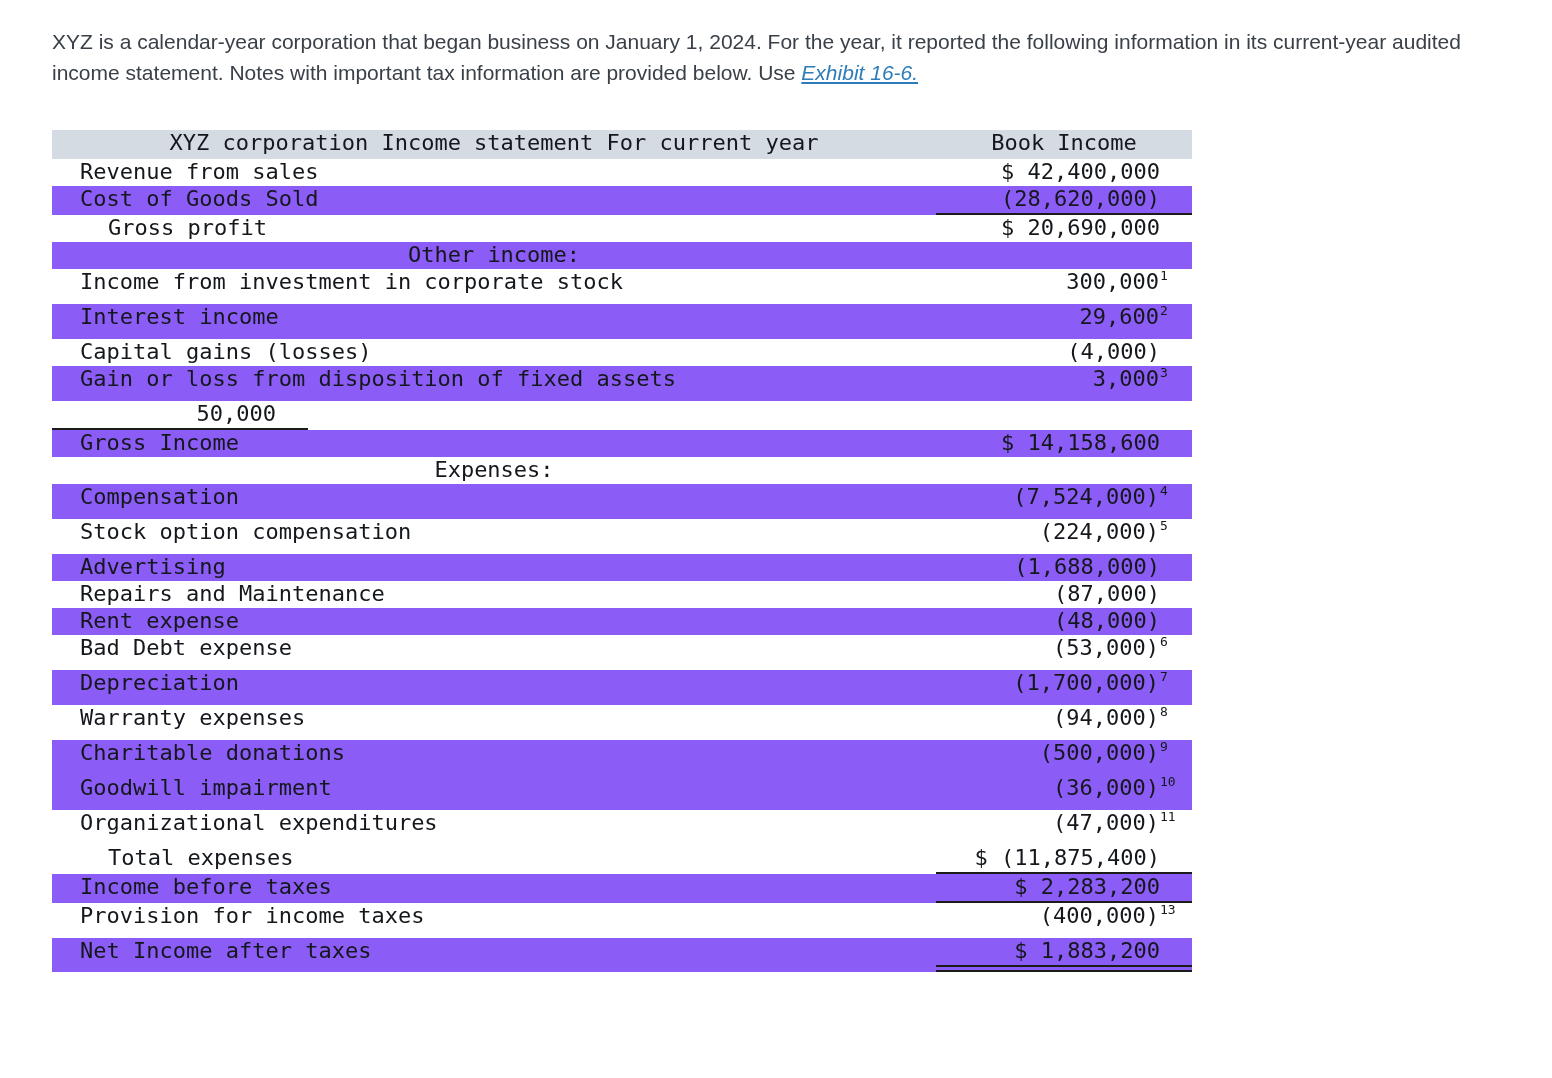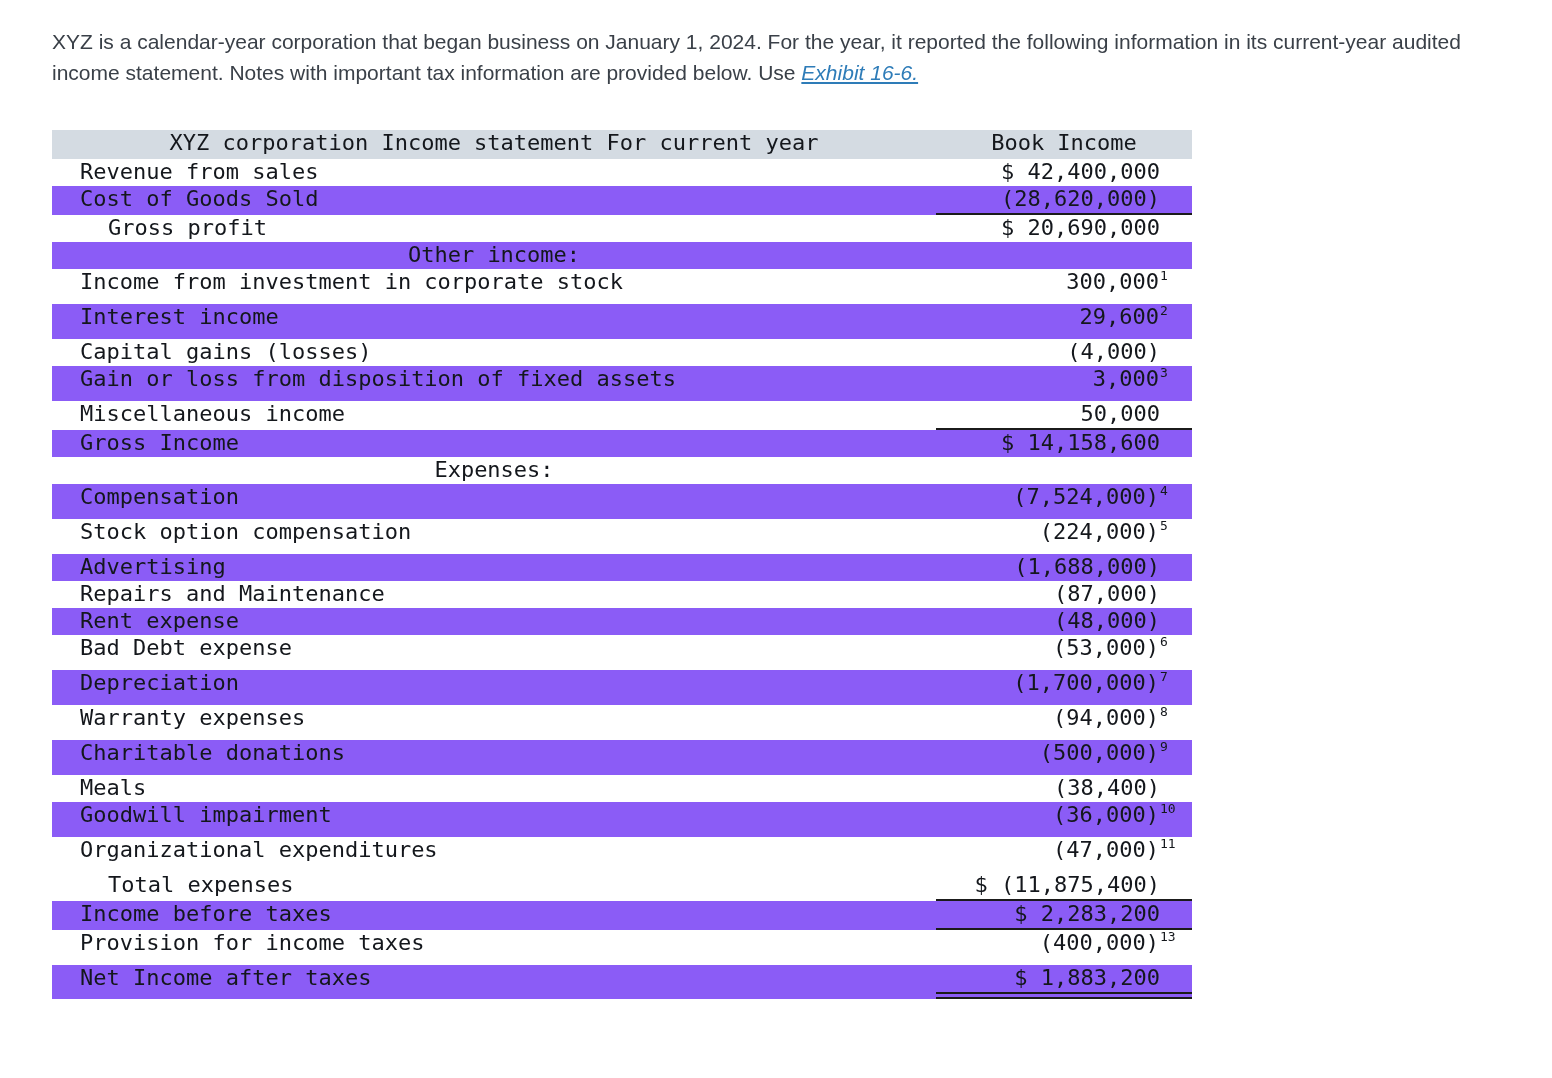--- a/index.html
+++ b/index.html
@@ -104,21 +104,20 @@
       </div>
       <div class="trow">
         <div class="cell label">Capital gains (losses)</div>
         <div class="cell amount"><span>(4,000)</span></div>
       </div>
       <div class="trow shade tall">
         <div class="cell label">Gain or loss from disposition of fixed assets</div>
         <div class="cell amount"><span>3,000</span><span class="sup">3</span></div>
       </div>
       <div class="trow">
-        <div class="cell label">Miscellaneous income</div>
         <div class="cell amount u1"><span>50,000</span></div>
       </div>
       <div class="trow shade">
         <div class="cell label">Gross Income</div>
         <div class="cell amount"><span>$ 14,158,600</span></div>
       </div>
       <div class="trow">
         <div class="cell label section">Expenses:</div>
         <div class="cell amount"><span></span></div>
       </div>
@@ -151,24 +150,20 @@
         <div class="cell amount"><span>(1,700,000)</span><span class="sup">7</span></div>
       </div>
       <div class="trow tall">
         <div class="cell label">Warranty expenses</div>
         <div class="cell amount"><span>(94,000)</span><span class="sup">8</span></div>
       </div>
       <div class="trow shade tall">
         <div class="cell label">Charitable donations</div>
         <div class="cell amount"><span>(500,000)</span><span class="sup">9</span></div>
       </div>
-      <div class="trow">
-        <div class="cell label">Meals</div>
-        <div class="cell amount"><span>(38,400)</span></div>
-      </div>
       <div class="trow shade tall">
         <div class="cell label">Goodwill impairment</div>
         <div class="cell amount"><span>(36,000)</span><span class="sup">10</span></div>
       </div>
       <div class="trow tall">
         <div class="cell label">Organizational expenditures</div>
         <div class="cell amount"><span>(47,000)</span><span class="sup">11</span></div>
       </div>
       <div class="trow">
         <div class="cell label indent">Total expenses</div>

